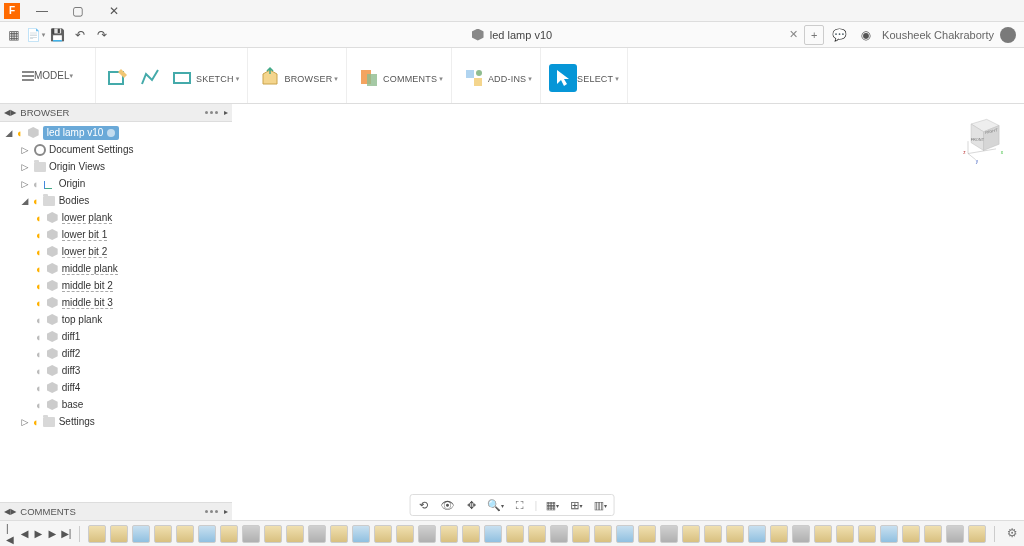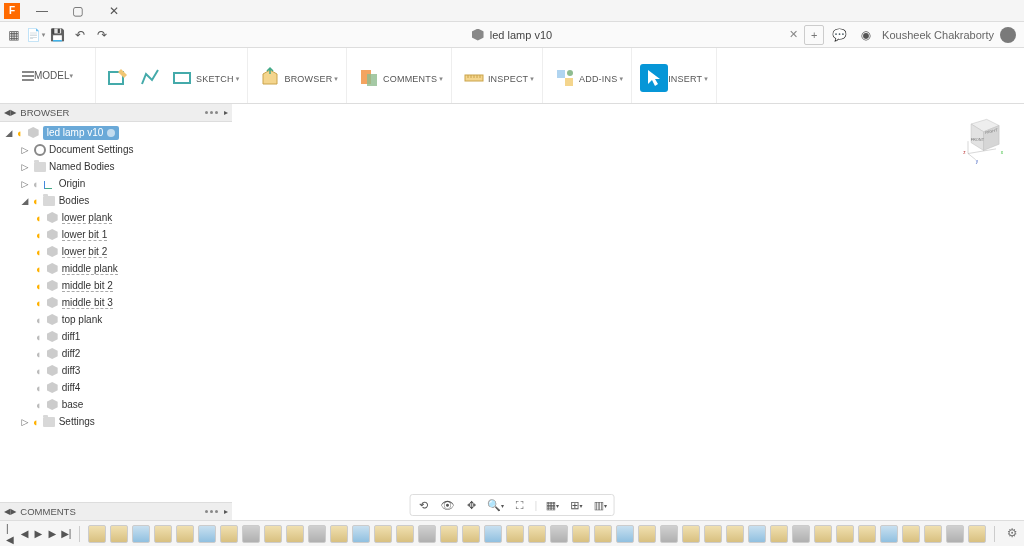--- a/index.html
+++ b/index.html
@@ -171,55 +171,41 @@
       </div>
     <div class="lbl">
         <span>COMMENTS</span>
         <span class="dd">▾</span>
       </div>
   </div>
   <div class="group">
     <div class="icons">
         <div class="rbicon">
           <svg viewBox="0 0 24 24">
-            <rect x="3" y="9" width="18" height="6" fill="#f4d58d" stroke="#caa34a"></rect>
-            <path d="M6 9 v3 M9 9 v3 M12 9 v3 M15 9 v3 M18 9 v3" stroke="#caa34a"></path>
-          </svg>
-        </div>
-      </div>
-    <div class="lbl">
-        <span>INSPECT</span>
-        <span class="dd">▾</span>
-      </div>
-  </div>
-  <div class="group">
-    <div class="icons">
-        <div class="rbicon">
-          <svg viewBox="0 0 24 24">
             <rect x="4" y="4" width="8" height="8" fill="#b0d4f0"></rect>
             <rect x="12" y="12" width="8" height="8" fill="#f4d58d"></rect>
             <circle cx="17" cy="7" r="3" fill="#8fbc8f"></circle>
           </svg>
         </div>
       </div>
     <div class="lbl">
         <span>ADD-INS</span>
         <span class="dd">▾</span>
       </div>
   </div>
   <div class="group select-group">
     <div class="icons">
         <div class="rbicon">
           <svg viewBox="0 0 24 24">
             <path d="M6 4 L6 18 L10 14 L13 20 L16 18 L13 13 L18 13 Z" fill="#fff"></path>
           </svg>
         </div>
       </div>
     <div class="lbl">
-        <span>INSERT</span>
+        <span>SELECT</span>
         <span class="dd">▾</span>
       </div>
   </div>
 </div>
 
 <div class="workspace">
 
   <svg class="canvas" viewBox="0 0 1024 416">
 
     <defs>
@@ -330,21 +316,21 @@
         <span class="ico">
           <span class="gear-ico"></span>
         </span>
         <span>Document Settings</span>
       </div>
     <div class="tree-row ind1">
         <span class="tw">▷</span>
         <span class="ico">
           <span class="folder"></span>
         </span>
-        <span>Named Bodies</span>
+        <span>Origin Views</span>
       </div>
     <div class="tree-row ind1">
         <span class="tw">▷</span>
         <span class="bulb off">◐</span>
         <span class="ico">
           <span class="axis-ico"></span>
         </span>
         <span>Origin</span>
       </div>
     <div class="tree-row ind1">

